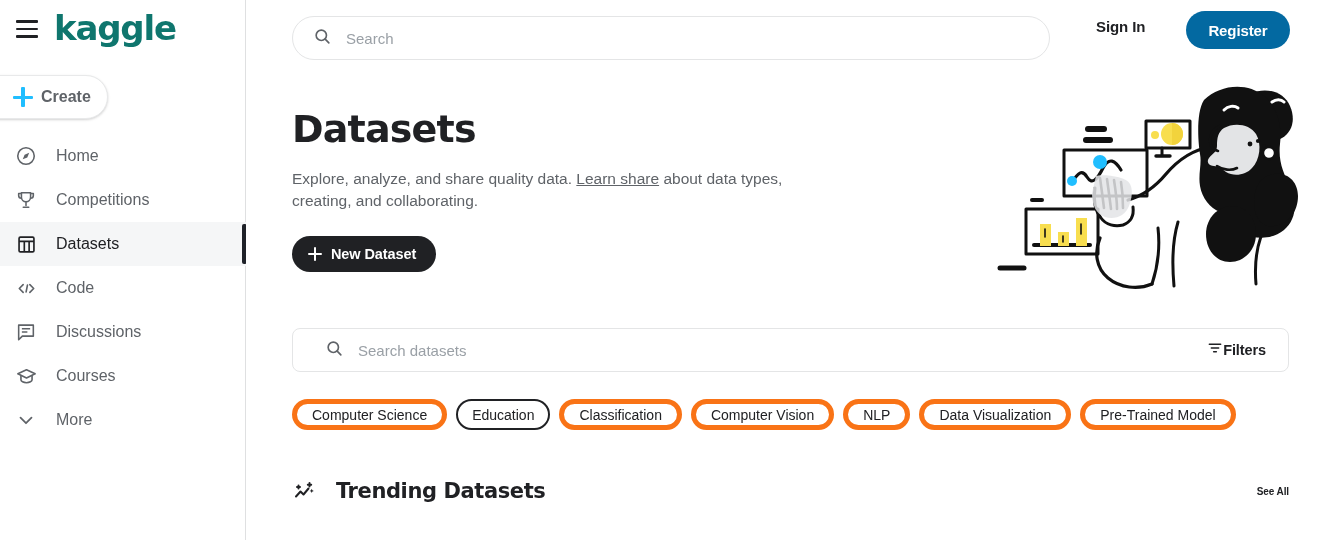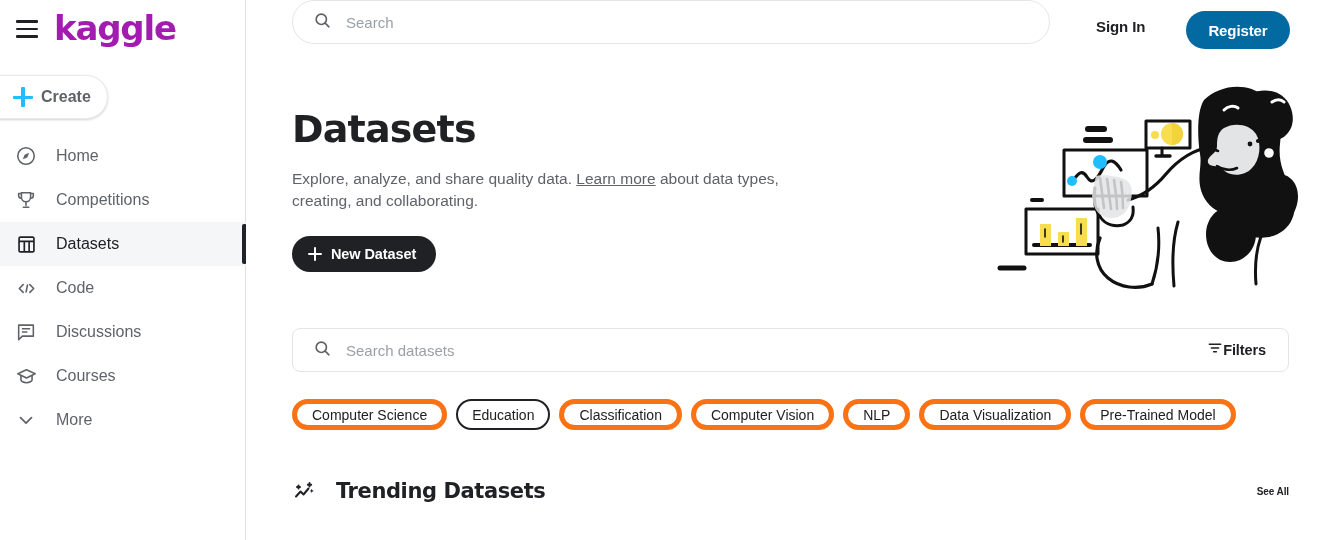--- a/index.html
+++ b/index.html
@@ -50,21 +50,21 @@
     height: 2.4px;
     background: #202124;
     border-radius: 1px;
   }
 
   .kaggle-logo {
     font-family: "DejaVu Sans", sans-serif;
     font-size: 34px;
     font-weight: 700;
     letter-spacing: -1.2px;
-    color: #a21caf;
+    color: #0f766e;
     line-height: 1;
     margin-top: -3px;
     cursor: pointer;
   }
 
   .create-btn {
     position: absolute;
     left: -26px;
     top: 75px;
     width: 134px;
@@ -157,21 +157,21 @@
   
   .topbar {
     position: absolute;
     left: 0; top: 0;
     width: 1078px;
     height: 60px;
   }
   .global-search {
     position: absolute;
     left: 46px;
-    top: 0;
+    top: 16px;
     width: 758px;
     height: 44px;
     border: 1px solid #e4e5e6;
     border-radius: 24px;
     background: #fff;
     display: flex;
     align-items: center;
     padding-left: 20px;
     gap: 14px;
     cursor: text;
@@ -282,21 +282,21 @@
     position: absolute;
     left: 46px;
     top: 328px;
     width: 997px;
     height: 44px;
     border: 1px solid #e4e5e6;
     border-radius: 8px;
     background: #fff;
     display: flex;
     align-items: center;
-    padding-left: 20px;
+    padding-left: 32px;
     gap: 14px;
     cursor: text;
   }
   .ds-search .ph {
     font-size: 15px;
     color: #9aa0a6;
     flex: 1;
   }
   .filters-btn {
     display: flex;
@@ -485,21 +485,21 @@
         <span class="ph">Search</span>
       </div>
 
       <div class="signin-btn">Sign In</div>
 
       <div class="register-btn">Register</div>
     </div>
 
     <h1 class="hero-title">Datasets</h1>
 
-    <p class="hero-sub"><span>Explore, analyze, and share quality data. </span><a>Learn more</a><span> about data types, creating, and collaborating.</span></p>
+    <p class="hero-sub"><span>Explore, analyze, and share quality data. </span><a>Learn share</a><span> about data types, creating, and collaborating.</span></p>
 
     <div class="new-dataset-btn">
       <span class="nd-plus"></span>
       <span class="nd-label">New Dataset</span>
     </div>
 
     <div class="illustration">
       <svg width="322" height="220" viewBox="0 0 322 220" fill="none">
         <g stroke="#111111" stroke-width="3" stroke-linecap="round" stroke-linejoin="round" fill="none">
 

